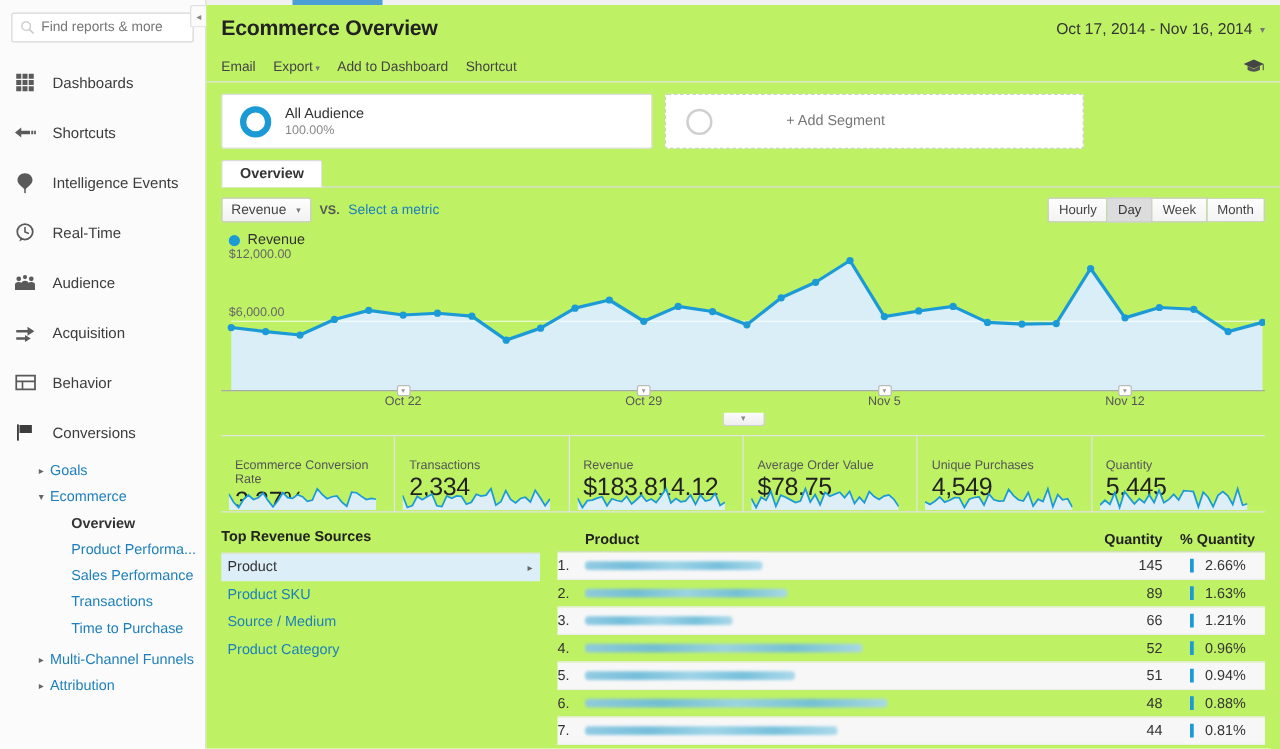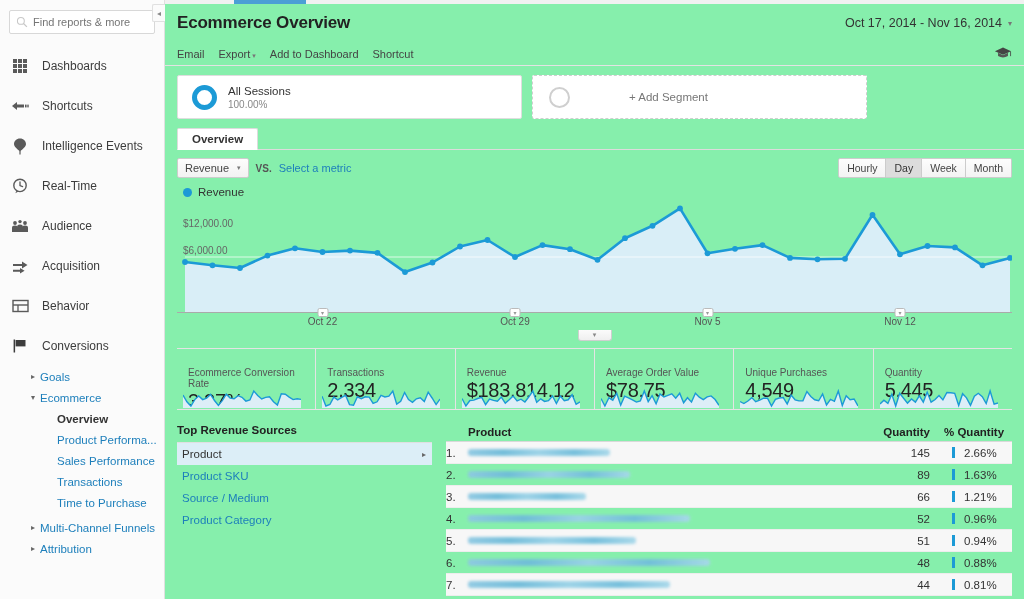--- a/index.html
+++ b/index.html
@@ -73,21 +73,21 @@
     width: 13px; height: 18px;
     background: #fbfbfb;
     border: 1px solid #e0e0e0; border-right: none;
     border-radius: 2px 0 0 2px;
     display: flex; align-items: center; justify-content: center;
     font-size: 8px; color: #888;
     cursor: pointer;
   }
 
   
-  #main { flex: 1 1 auto; height: 599px; position: relative; background: #86efac; overflow: hidden; }
+  #main { flex: 1 1 auto; height: 599px; position: relative; background: #bef264; overflow: hidden; }
 
   .top-stub {
     position: absolute; top: 0; left: 69px;
     width: 72px; height: 4px;
     background: #4b9fd5;
   }
   .top-stub-bg {
     position: absolute; top: 0; left: 0; right: 0; height: 4px;
     background: #f1f1f1;
   }
@@ -453,21 +453,21 @@
         <path d="M10 2 L19 6 L10 10 L1 6 Z" fill="#444"></path>
         <path d="M4.5 7.6 L4.5 11.4 Q10 14.4 15.5 11.4 L15.5 7.6 L10 10.4 Z" fill="#555"></path>
         <line x1="18.4" y1="6.3" x2="18.4" y2="11.5" stroke="#444" stroke-width="0.9"></line>
       </svg>
     </div>
 
     <div class="seg-row">
       <div class="seg-card">
         <div class="donut"></div>
         <div>
-          <div class="seg-name">All Sessions</div>
+          <div class="seg-name">All Audience</div>
           <div class="seg-pct">100.00%</div>
         </div>
       </div>
       <div class="seg-card add">
         <div class="donut gray"></div>
         <div class="add-label">+ Add Segment</div>
       </div>
     </div>
 
     <div class="tabstrip">
@@ -499,21 +499,21 @@
           </div>
       </div>
     </div>
 
     <div class="chart-wrap">
       <div class="legend">
         <span class="dot"></span>
         <span class="lname">Revenue</span>
       </div>
       <div class="chart-area">
-        <div class="ylab" id="ylab-top" style="top: -4px; margin-top: 20px;">$12,000.00</div>
+        <div class="ylab" id="ylab-top" style="top: -4px;">$12,000.00</div>
         <div class="ylab" id="ylab-mid" style="top: 43px;">$6,000.00</div>
         <svg id="chart-svg" width="835" height="110" viewBox="0 0 835 110">
             <path d="M8.0 60.0 L35.5 63.3 L63.0 66.0 L90.5 53.6 L118.0 46.3 L145.5 50.0 L173.0 48.6 L200.5 50.9 L228.0 70.1 L255.5 60.5 L283.0 44.5 L310.5 38.0 L338.0 55.0 L365.5 43.1 L393.0 47.2 L420.5 57.8 L448.0 36.2 L475.5 23.8 L503.0 6.4 L530.5 51.3 L558.0 46.8 L585.5 43.1 L613.0 55.9 L640.5 57.3 L668.0 56.8 L695.5 12.8 L723.0 52.3 L750.5 44.0 L778.0 45.4 L805.5 63.3 L833.0 55.9 L833 110 L8 110 Z" fill="#d9eef7" stroke="none"></path>
             <line x1="8" y1="55.0" x2="833" y2="55.0" stroke="#ffffff" stroke-width="0.8" opacity="0.9"></line>
             <path d="M8.0 60.0 L35.5 63.3 L63.0 66.0 L90.5 53.6 L118.0 46.3 L145.5 50.0 L173.0 48.6 L200.5 50.9 L228.0 70.1 L255.5 60.5 L283.0 44.5 L310.5 38.0 L338.0 55.0 L365.5 43.1 L393.0 47.2 L420.5 57.8 L448.0 36.2 L475.5 23.8 L503.0 6.4 L530.5 51.3 L558.0 46.8 L585.5 43.1 L613.0 55.9 L640.5 57.3 L668.0 56.8 L695.5 12.8 L723.0 52.3 L750.5 44.0 L778.0 45.4 L805.5 63.3 L833.0 55.9" fill="none" stroke="#1c9ad6" stroke-width="2.6" stroke-linejoin="round" stroke-linecap="round"></path>
             <circle cx="8.0" cy="60.0" r="2.9" fill="#1c9ad6"></circle>
             <circle cx="35.5" cy="63.3" r="2.9" fill="#1c9ad6"></circle>
             <circle cx="63.0" cy="66.0" r="2.9" fill="#1c9ad6"></circle>
             <circle cx="90.5" cy="53.6" r="2.9" fill="#1c9ad6"></circle>
             <circle cx="118.0" cy="46.3" r="2.9" fill="#1c9ad6"></circle>

